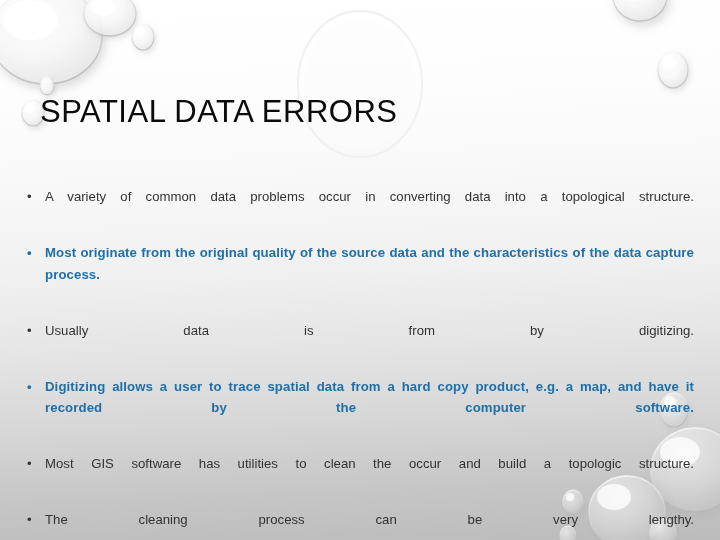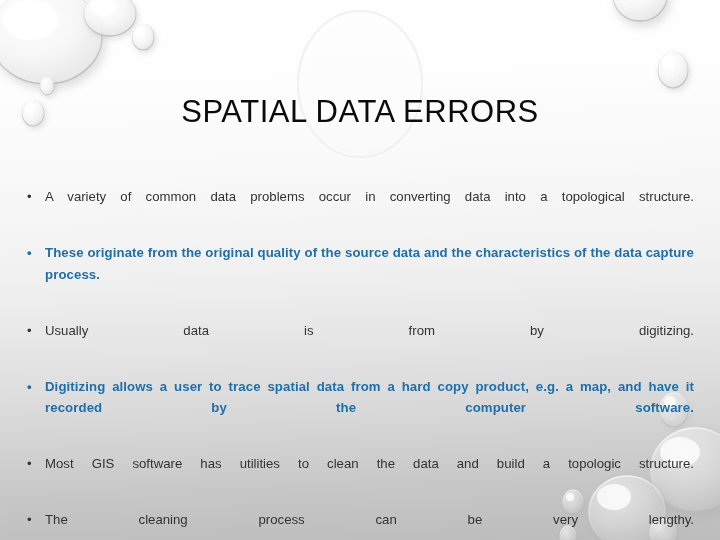--- a/index.html
+++ b/index.html
@@ -36,21 +36,21 @@
     height: 540px;
     pointer-events: none;
   }
 
   
   #title {
     position: absolute;
     left: 40px;
     top: 92px;
     width: 640px;
-    text-align: center;
+    text-align: left;
     font-size: 31px;
     font-weight: 400;
     letter-spacing: 0.5px;
     color: #0b0b0b;
     line-height: 40px;
     white-space: nowrap;
   }
 
   
   #body {
@@ -195,36 +195,36 @@
 
   <div id="body">
 
     <div class="bullet plain">
       <span class="dot">•</span>
       <span class="txt">A variety of common data problems occur in converting data into a topological structure.</span>
     </div>
 
     <div class="bullet accent-blue">
       <span class="dot">•</span>
-      <span class="txt">These originate from the original quality of the source data and the characteristics of the data capture process.</span>
+      <span class="txt">Most originate from the original quality of the source data and the characteristics of the data capture process.</span>
     </div>
 
     <div class="bullet plain">
       <span class="dot">•</span>
       <span class="txt">Usually data is from by digitizing.</span>
     </div>
 
     <div class="bullet accent-blue">
       <span class="dot">•</span>
       <span class="txt">Digitizing allows a user to trace spatial data from a hard copy product, e.g. a map, and have it recorded by the computer software.</span>
     </div>
 
     <div class="bullet plain">
       <span class="dot">•</span>
-      <span class="txt">Most GIS software has utilities to clean the data and build a topologic structure.</span>
+      <span class="txt">Most GIS software has utilities to clean the occur and build a topologic structure.</span>
     </div>
 
     <div class="bullet plain">
       <span class="dot">•</span>
       <span class="txt">The cleaning process can be very lengthy.</span>
     </div>
 
   </div>
 </div>
 

